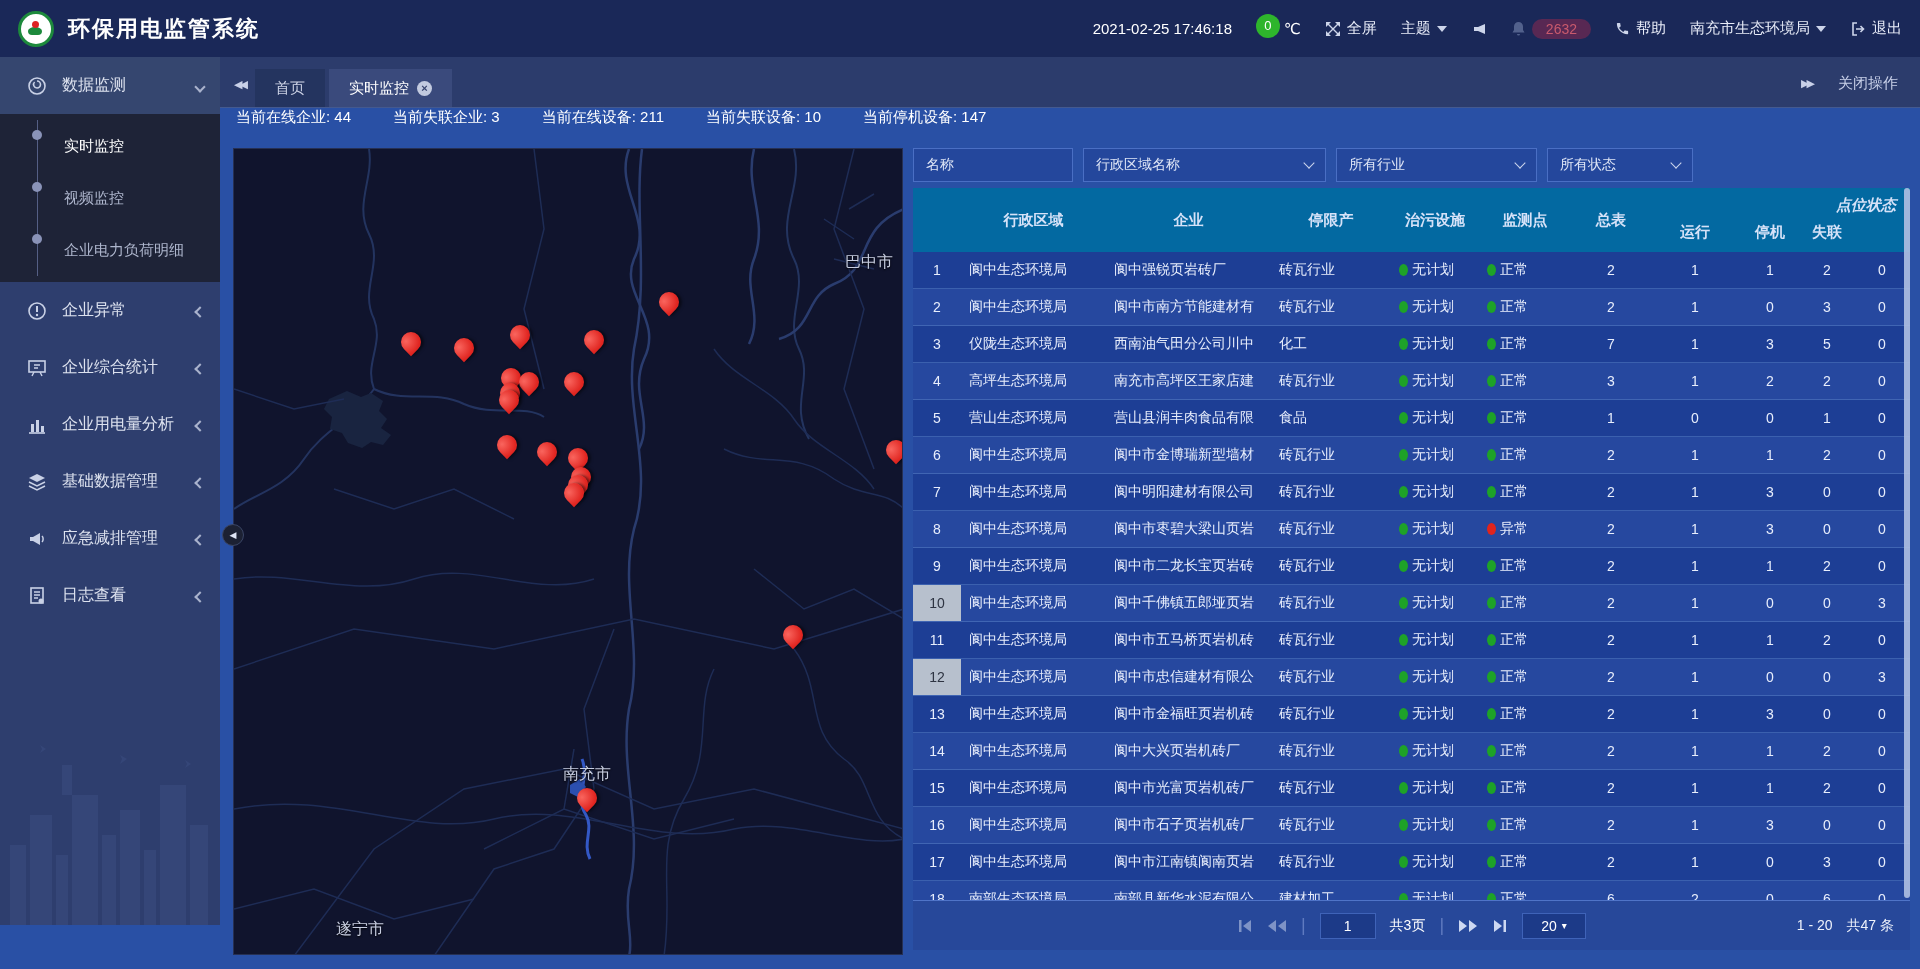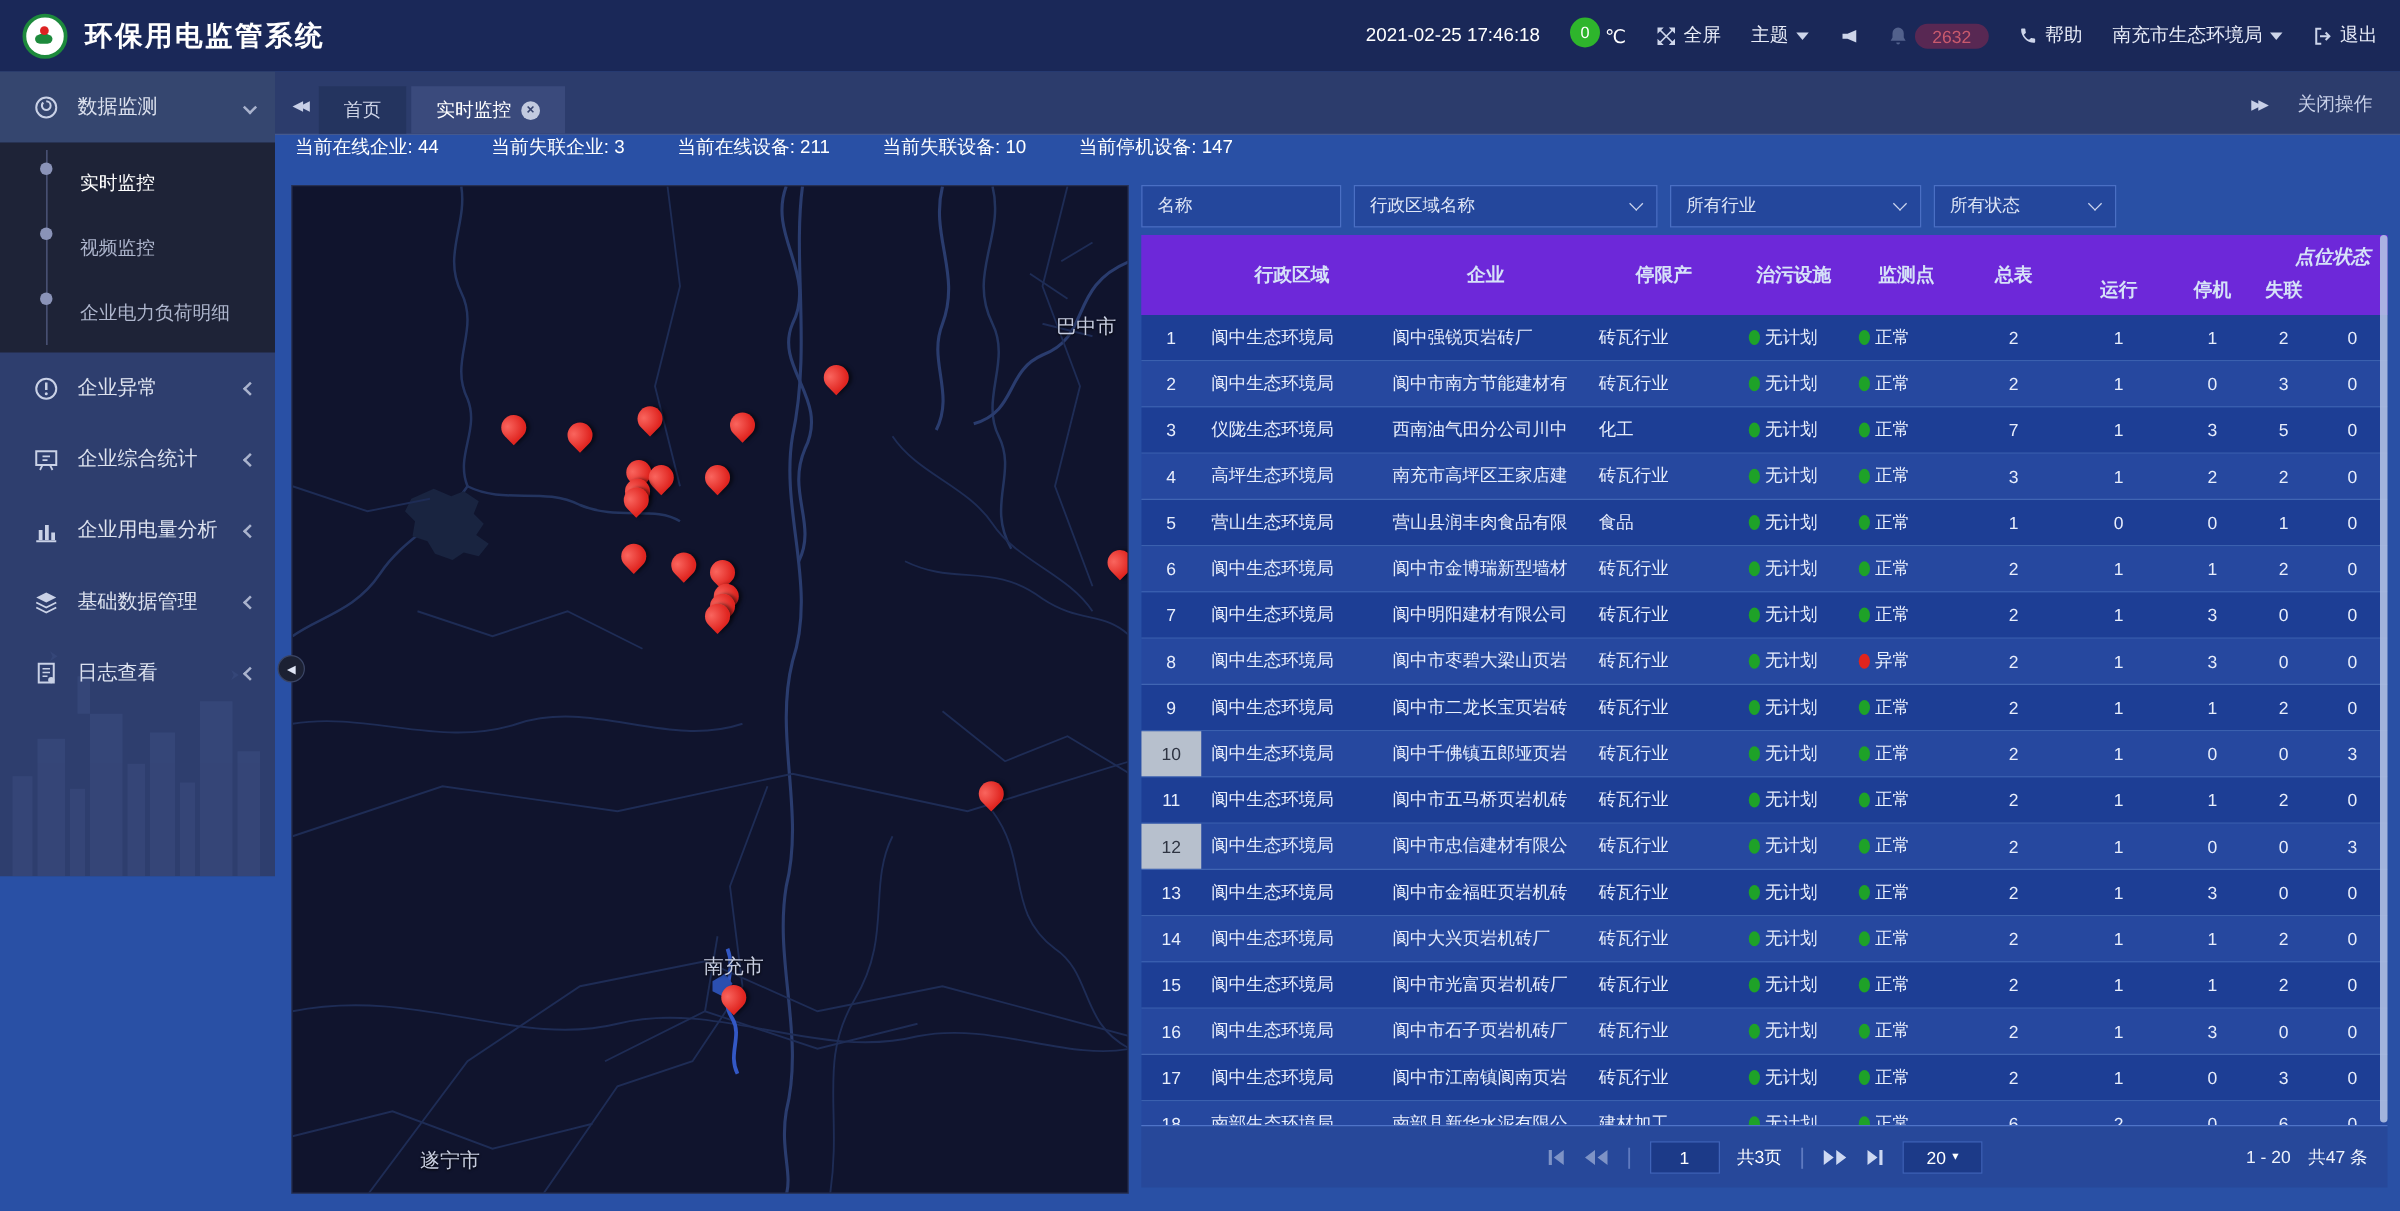--- a/index.html
+++ b/index.html
@@ -15,21 +15,21 @@
   .header-right { margin-left:auto; display:flex; align-items:center; gap:24px; font-size:15px; }
   .hr-item { display:flex; align-items:center; gap:6px; color:#e8ecf8; cursor:pointer; white-space:nowrap; }
   .temp-wrap { display:flex; align-items:flex-start; gap:4px; }
   .temp-circle { width:24px; height:24px; border-radius:50%; background:#2eb52c; color:#fff; font-size:13px; display:flex; align-items:center; justify-content:center; margin-top:-6px; }
   .caret-down { width:0; height:0; border-left:5px solid transparent; border-right:5px solid transparent; border-top:6px solid #cdd5ea; display:inline-block; }
   .badge-pill { background:rgba(140,40,80,.55); color:#c95a6d; border-radius:11px; padding:2px 14px; font-size:14px; position:relative; }
   .bell { opacity:.55; }
   .icon-svg { display:inline-block; vertical-align:middle; }
 
   
-  .sidebar { position:absolute; left:0; top:57px; width:220px; height:644px; background:#2e3e6e; z-index:20; overflow:hidden; }
+  .sidebar { position:absolute; left:0; top:57px; width:220px; height:868px; background:#2e3e6e; z-index:20; overflow:hidden; }
   .menu-item { height:57px; display:flex; align-items:center; padding:0 16px 0 26px; color:#dde2ef; font-size:16px; cursor:pointer; position:relative; }
   .menu-item .mi-icon { width:22px; margin-right:14px; display:flex; justify-content:center; color:#c9d1e6; }
   .menu-item .mi-caret { margin-left:auto; }
   .chev { display:inline-block; width:8px; height:8px; border-right:2px solid #aab3cd; border-bottom:2px solid #aab3cd; }
   .chev.down { transform:rotate(45deg); margin-top:-4px; }
   .chev.left { transform:rotate(135deg); }
   .menu-item.expanded { background:#35466f; }
   .submenu { background:#1e2337; padding:6px 0; position:relative; }
   .submenu-item { height:52px; display:flex; align-items:center; padding-left:64px; color:#aeb6cd; font-size:15px; cursor:pointer; position:relative; }
   .submenu-item.active { color:#ffffff; }
@@ -58,21 +58,21 @@
   
   .panel { position:absolute; left:913px; top:148px; width:997px; height:802px; display:flex; flex-direction:column; }
   .filters { display:flex; gap:10px; height:36px; flex:0 0 36px; }
   .filter-box { background:#24479c; border:1px solid #4a6fc4; height:34px; display:flex; align-items:center; padding:16px 12px; font-size:14px; color:#dfe6f6; }
   .filter-input { width:160px; }
   .filter-select { justify-content:space-between; cursor:pointer; }
   .sel-chev { width:8px; height:8px; border-right:1px solid #cdd6ee; border-bottom:1px solid #cdd6ee; transform:rotate(45deg); margin-top:-4px; }
   .w-region { width:243px; } .w-industry { width:201px; } .w-status { width:146px; }
 
   .grid-cols { display:grid; grid-template-columns:48px 145px 165px 120px 88px 92px 80px 88px 62px 52px 58px; }
-  .thead { margin-top:4px; background:#6d28d9; height:64px; flex:0 0 64px; font-size:15px; font-weight:bold; color:#d6e2f8; position:relative; }
+  .thead { margin-top:4px; background:#0369a1; height:64px; flex:0 0 64px; font-size:15px; font-weight:bold; color:#d6e2f8; position:relative; }
   .thead .th { display:flex; align-items:center; justify-content:center; height:64px; }
   .thead .group-label { position:absolute; right:14px; top:8px; font-style:italic; }
   .thead .sub-th { display:flex; align-items:flex-end; justify-content:center; padding-bottom:10px; }
 
   .tbody { flex:1 1 auto; overflow:hidden; position:relative; }
   .trow { height:37px; font-size:14px; color:#e8eefc; border-bottom:1px solid rgba(90,130,200,.5); }
   .trow.odd { background:#1d3e95; } .trow.even { background:#26489f; }
   .trow > div { display:flex; align-items:center; }
   .cell-c { justify-content:center; }
   .cell-l { padding-left:8px; white-space:nowrap; overflow:hidden; }
@@ -196,20 +196,30 @@
         <span class="mi-caret"><span class="chev left"></span></span>
       </div>
       <div class="menu-item">
         <span class="mi-icon">
           <svg width="20" height="20" viewBox="0 0 20 20">
             <path d="M10 2l8 4-8 4-8-4z" fill="currentColor"></path>
             <path d="M2 10l8 4 8-4M2 14l8 4 8-4" fill="none" stroke="currentColor" stroke-width="1.5"></path>
           </svg>
         </span>
         <span>基础数据管理</span>
+        <span class="mi-caret"><span class="chev left"></span></span>
+      </div>
+      <div class="menu-item">
+        <span class="mi-icon">
+          <svg width="20" height="20" viewBox="0 0 20 20">
+            <path d="M3 8v4h3l7 4V4L6 8z" fill="currentColor"></path>
+            <path d="M15 7c1.5 1.5 1.5 4.5 0 6" fill="none" stroke="currentColor" stroke-width="1.5"></path>
+          </svg>
+        </span>
+        <span>应急减排管理</span>
         <span class="mi-caret"><span class="chev left"></span></span>
       </div>
       <div class="menu-item">
         <span class="mi-icon">
           <svg width="20" height="20" viewBox="0 0 20 20">
             <rect x="4" y="2" width="12" height="15" fill="none" stroke="currentColor" stroke-width="1.6"></rect>
             <path d="M7 6h6M7 9h6M7 12h4" stroke="currentColor" stroke-width="1.3"></path>
             <circle cx="14" cy="15" r="2.5" fill="currentColor"></circle>
           </svg>
         </span>

